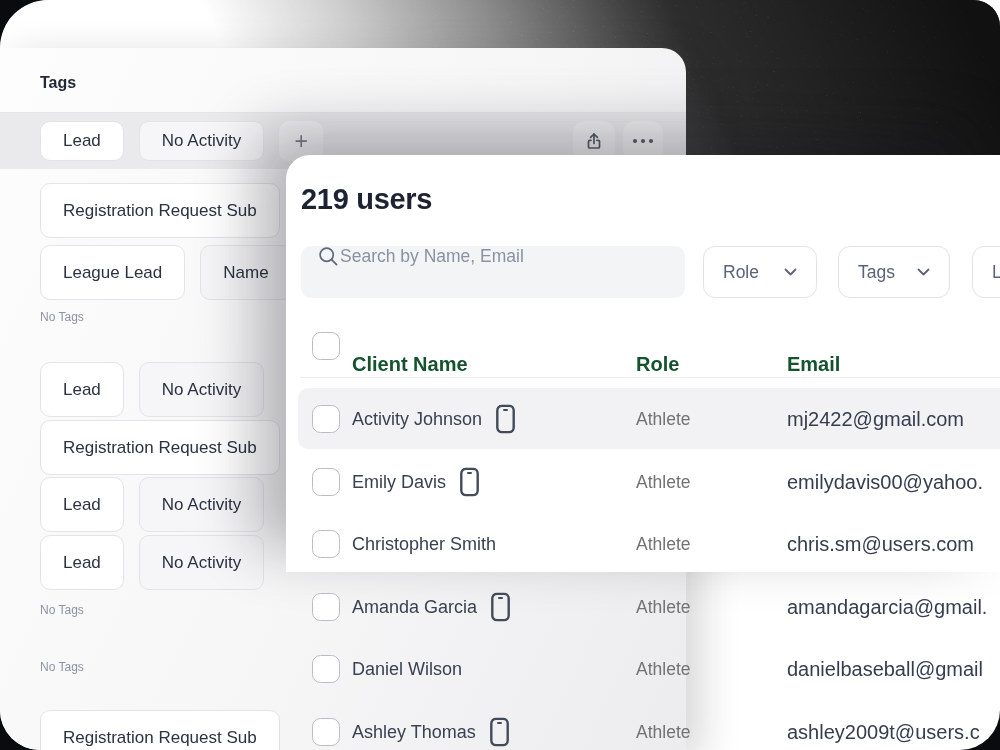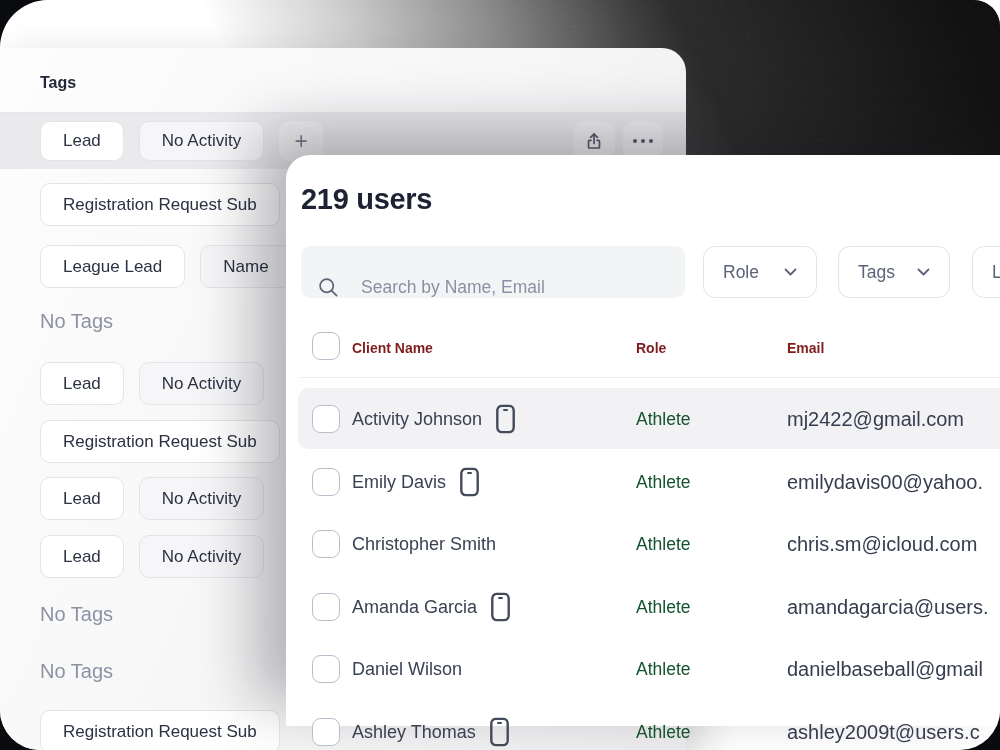--- a/index.html
+++ b/index.html
@@ -17,71 +17,71 @@
 
   
   .tags-card{ position:absolute; left:0; top:48px; width:686px; height:702px; z-index:2;
               border-radius:0 24px 0 0;
               background:linear-gradient(115deg,#fdfdfe 0%,#f6f6f7 55%,#ececee 100%);
               box-shadow:14px 10px 40px rgba(20,22,30,.18); }
   .tags-title{ position:absolute; left:40px; top:26px; font-size:16px; font-weight:700; color:#232938; }
   .tags-divider{ position:absolute; top:64px; left:0; right:0; height:1px; background:#e6e6e9; }
   .tags-toolbar{ position:absolute; top:65px; left:0; right:0; height:56px; background:#eaeaec;
                  display:flex; align-items:center; gap:15px; padding-left:40px; }
-  .chip{ display:inline-flex; align-items:center; height:43px; padding:0 22px; background:#fff;
+  .chip{ display:inline-flex; align-items:center; height:55px; padding:0 22px; background:#fff;
          border:1px solid #e4e4e8; border-radius:10px; font-size:17px; font-weight:500;
          color:#2c3242; white-space:nowrap; flex:none; }
   .chip.muted{ background:#f6f6f8; }
   .add-btn{ width:44px; height:40px; border-radius:10px; background:#f2f2f4; border:none;
             font-size:23px; color:#797e8a; display:flex; align-items:center; justify-content:center; }
   .icon-btn{ position:absolute; top:8px; height:40px; border-radius:12px; background:#f1f1f3;
              display:flex; align-items:center; justify-content:center; color:#565c68; border:none; }
   .share-btn{ left:573px; width:42px; }
   .more-btn{ left:623px; width:40px; gap:4px; }
   .dot{ width:4px; height:4px; border-radius:50%; background:#565c68; }
   .trow{ position:absolute; left:40px; display:flex; gap:15px; }
-  .no-tags{ position:absolute; left:40px; font-size:20px; color:#8d92a3; }
+  .no-tags{ position:absolute; left:40px; font-size:12px; color:#8d92a3; }
 
   
-  .users-panel{ position:absolute; left:286px; top:155px; width:714px; height:571px; z-index:3;
+  .users-panel{ position:absolute; left:286px; top:155px; width:714px; height:417px; z-index:3;
                 background:#ffffff; border-radius:24px 0 0 0;
                 box-shadow:-30px -24px 60px rgba(15,18,28,.30); }
   .users-title{ position:absolute; left:15px; top:28px; font-size:29px; font-weight:700;
                 letter-spacing:-.3px; color:#1d2333; }
   .search-box{ position:absolute; left:15px; top:91px; width:384px; height:52px; background:#f3f4f6;
-               border-radius:10px; display:flex; align-items:flex-end; gap:22px; padding:0 17px; }
+               border-radius:10px; display:flex; align-items:flex-start; gap:1px; padding:0 17px; }
   .search-box svg{ flex:none; color:#5f6678; }
   .search-input{ border:none; outline:none; background:transparent; font-size:17.5px; width:100%;
                  font-family:inherit; color:#2c3242; }
   .search-input::placeholder{ color:#8b91a2; opacity:1; }
   .fbtn{ position:absolute; top:91px; height:52px; background:#fff; border:1px solid #e1e3e8;
          border-radius:12px; display:flex; align-items:center; justify-content:space-between;
          padding:0 19px; font-size:17.5px; color:#5c6378; }
   .fbtn svg{ color:#5c6378; flex:none; }
   .fbtn.role{ left:417px; width:114px; }
   .fbtn.tags{ left:552px; width:112px; }
   .fbtn.last{ left:686px; width:120px; }
 
   .cb{ display:inline-block; width:28px; height:28px; border:1.5px solid #b7bcc8; border-radius:8.5px;
        background:#fff; flex:none; }
   .thead{ position:absolute; top:177px; left:0; right:0; height:28px; }
   .thead .cb{ position:absolute; left:26px; top:0; }
-  .hcell{ position:absolute; top:8px; font-size:14px; font-weight:700; color:#7f1d1d; }
+  .hcell{ position:absolute; top:21px; font-size:20px; font-weight:700; color:#14532d; }
   .h-name{ left:66px; } .h-role{ left:350px; } .h-email{ left:501px; }
   .table-divider{ position:absolute; top:222px; left:14px; right:0; height:1px; background:#ededf0; }
 
   .rows{ position:absolute; top:233px; left:0; right:0; }
   .urow{ position:relative; height:62.5px; }
   .urow.hl::before{ content:''; position:absolute; left:12px; right:0; top:0; bottom:2px;
                     background:#f2f2f4; border-radius:10px 0 0 10px; }
   .urow .cb{ position:absolute; left:26px; top:50%; margin-top:-14px; }
   .cell{ position:absolute; top:50%; transform:translateY(-50%); font-size:18px; color:#363d4e;
          white-space:nowrap; }
   .c-name{ left:66px; display:flex; align-items:center; color:#3a4152; }
-  .c-role{ left:350px; font-size:17.5px; color:#14532d; }
+  .c-role{ left:350px; font-size:17.5px; color:#737373; }
   .c-email{ left:501px; font-size:20px; }
   .phone{ width:19px; height:29px; margin-left:14px; color:#434a5a; flex:none; }
 </style>
 </head>
 <body>
 
 <div class="screen">
 
   <div class="noise-band">
     <svg class="grain" xmlns="http://www.w3.org/2000/svg" preserveAspectRatio="none">
@@ -211,34 +211,34 @@
         <span class="cell c-role">Athlete</span>
         <span class="cell c-email">emilydavis00@yahoo.</span>
       </div>
 
       <div class="urow">
         <span class="cb"></span>
         <span class="cell c-name">
           <span>Christopher Smith</span>
         </span>
         <span class="cell c-role">Athlete</span>
-        <span class="cell c-email">chris.sm@icloud.com</span>
+        <span class="cell c-email">chris.sm@users.com</span>
       </div>
 
       <div class="urow">
         <span class="cb"></span>
         <span class="cell c-name">
           <span>Amanda Garcia</span>
           <svg class="phone" viewBox="0 0 19 29" fill="none" stroke="currentColor" stroke-linecap="round">
               <rect x="1.3" y="1.3" width="16.4" height="26.4" rx="4.6" stroke-width="2.4"></rect>
               <line x1="8" y1="5.6" x2="11" y2="5.6" stroke-width="2"></line>
             </svg>
         </span>
         <span class="cell c-role">Athlete</span>
-        <span class="cell c-email">amandagarcia@users.</span>
+        <span class="cell c-email">amandagarcia@gmail.</span>
       </div>
 
       <div class="urow">
         <span class="cb"></span>
         <span class="cell c-name">
           <span>Daniel Wilson</span>
         </span>
         <span class="cell c-role">Athlete</span>
         <span class="cell c-email">danielbaseball@gmail</span>
       </div>

